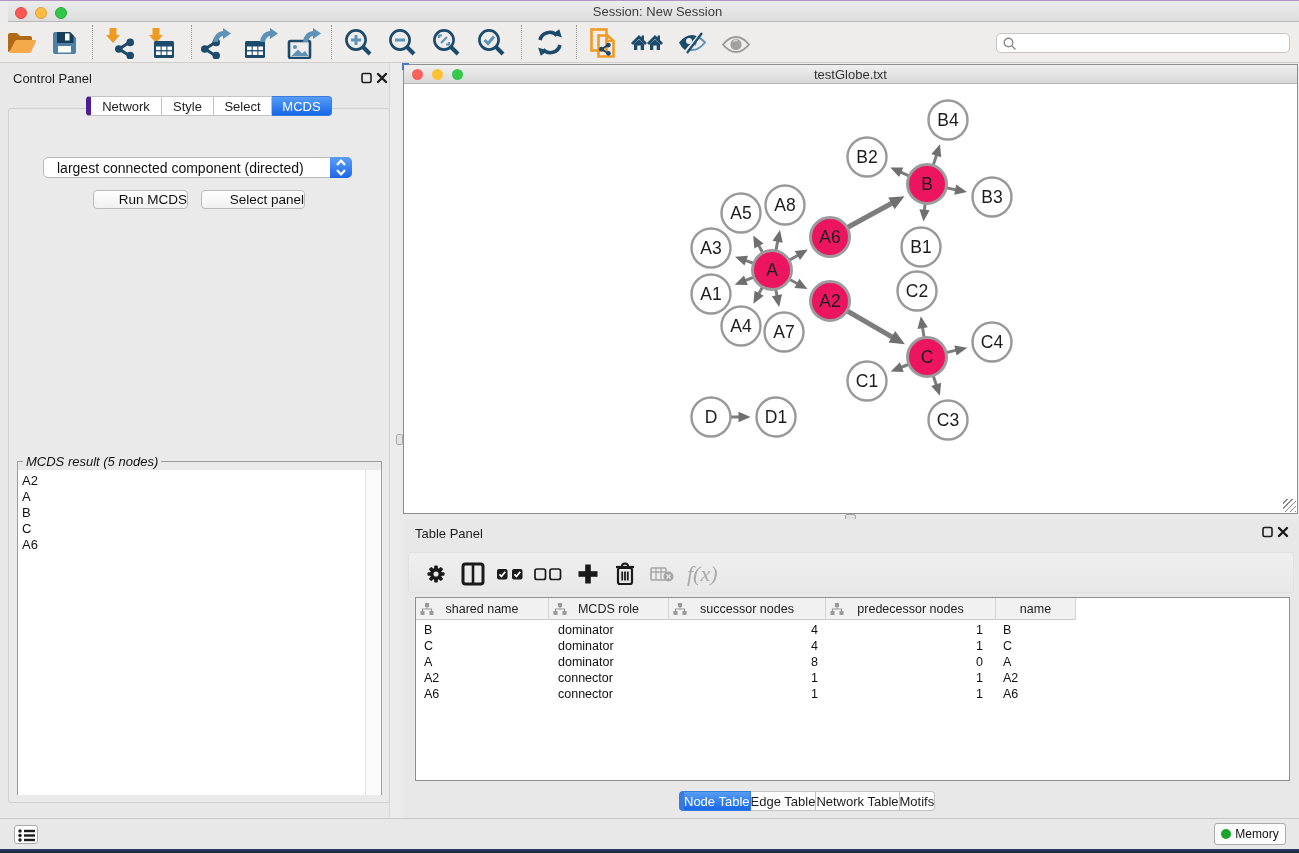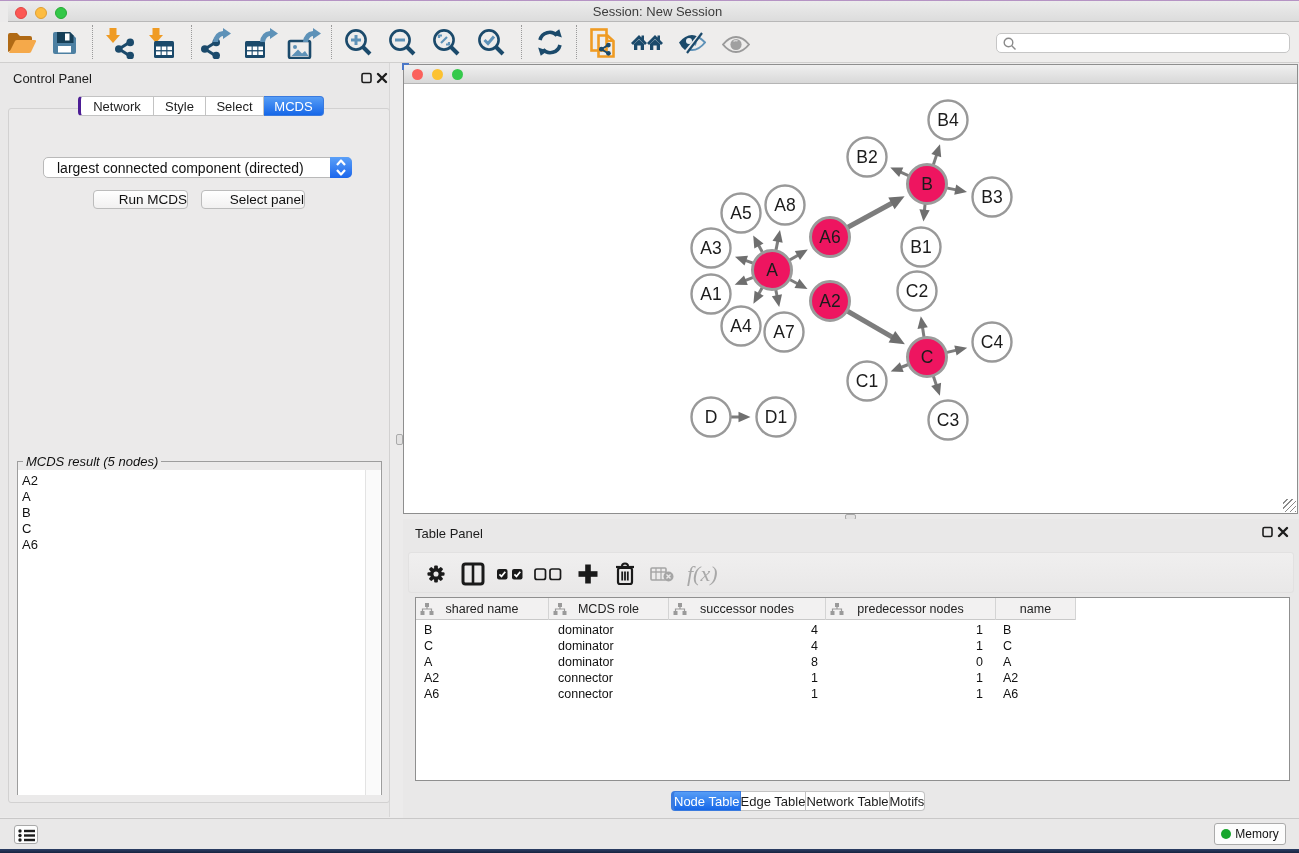--- a/index.html
+++ b/index.html
@@ -22,21 +22,21 @@
   border:1px solid #c6c6c6; border-radius:5px; }
 
 #cpanel { left:0; top:63px; width:390px; height:754px; background:#e9e8e8; border-right:1px solid #d8d7d7; }
 #cpanel .hdr { position:absolute; left:13px; top:8px; font-size:13px; color:#1c1c1c; }
 .winbtn { position:absolute; top:9px; }
 #cp-inner { position:absolute; left:8px; top:45px; width:382px; height:695px;
   background:#ebeaea; border:1px solid #d2d1d1; border-radius:3px; }
 .tabs { position:absolute; display:flex; }
 .tab { height:20px; line-height:19px; font-size:13px; color:#1c1c1c; background:#fff;
   border:1px solid #c3c3c3; border-left:none; padding:0 0; text-align:center; }
-.tab.first { border-left:3px solid #4c1d95; border-radius:4px 0 0 4px; }
+.tab.first { border-left:5px solid #4c1d95; border-radius:4px 0 0 4px;margin-left:8px; }
 .tab.last { border-radius:0 4px 4px 0; }
 .tab.sel { background:linear-gradient(#569df6,#1667e8); color:#fff; border-color:#3a7ade; }
 #cptabs { left:78px; top:33px; }
 #optlabel { position:absolute; left:4px; top:71px; width:390px; text-align:center; font-size:13.5px; letter-spacing:0.25px; color:#1c1c1c; }
 #combo { position:absolute; left:43px; top:94px; width:309px; height:21px; background:#fff;
   border:1px solid #b9b9b9; border-radius:5px; }
 #combo .ctext { position:absolute; left:13px; top:2px; font-size:14px; color:#111; }
 #combo .stepper { position:absolute; right:-1px; top:-1px; width:22px; height:21px; border-radius:0 5px 5px 0;
   background:linear-gradient(#5ba0f8,#1a66ec); }
 .btn { position:absolute; height:19px; background:linear-gradient(#ffffff,#f1f0f0);
@@ -271,20 +271,21 @@
         <div class="row">A6</div>
       <div class="sbar"></div>
     </div>
   </div>
 </div>
 <div class="abs" id="netwin">
   <div id="nettitle">
     <div class="tl2" style="left:8px;background:#fb615c;"></div>
     <div class="tl2" style="left:28px;background:#fcc231;"></div>
     <div class="tl2" style="left:48px;background:#35c94c;"></div>
+    <div class="title">testGlobe.txt</div>
   </div>
   <svg width="893" height="428" viewBox="0 0 893 428" style="position:absolute;left:0;top:19px;" font-family="Liberation Sans, sans-serif">
   <line x1="368.0" y1="186.0" x2="339.7" y2="197.1" stroke="#7d7d7d" stroke-width="3"></line>
 <polygon points="330.7,200.7 340.0,191.4 343.8,201.1" fill="#6f6f6f"></polygon>
 <line x1="368.0" y1="186.0" x2="340.0" y2="175.9" stroke="#7d7d7d" stroke-width="3"></line>
 <polygon points="331.0,172.7 344.0,171.8 340.5,181.6" fill="#6f6f6f"></polygon>
 <line x1="368.0" y1="186.0" x2="354.0" y2="211.3" stroke="#7d7d7d" stroke-width="3"></line>
 <polygon points="349.4,219.7 350.6,206.7 359.7,211.7" fill="#6f6f6f"></polygon>
 <line x1="368.0" y1="186.0" x2="353.8" y2="159.8" stroke="#7d7d7d" stroke-width="3"></line>
 <polygon points="349.2,151.4 359.5,159.5 350.3,164.4" fill="#6f6f6f"></polygon>

